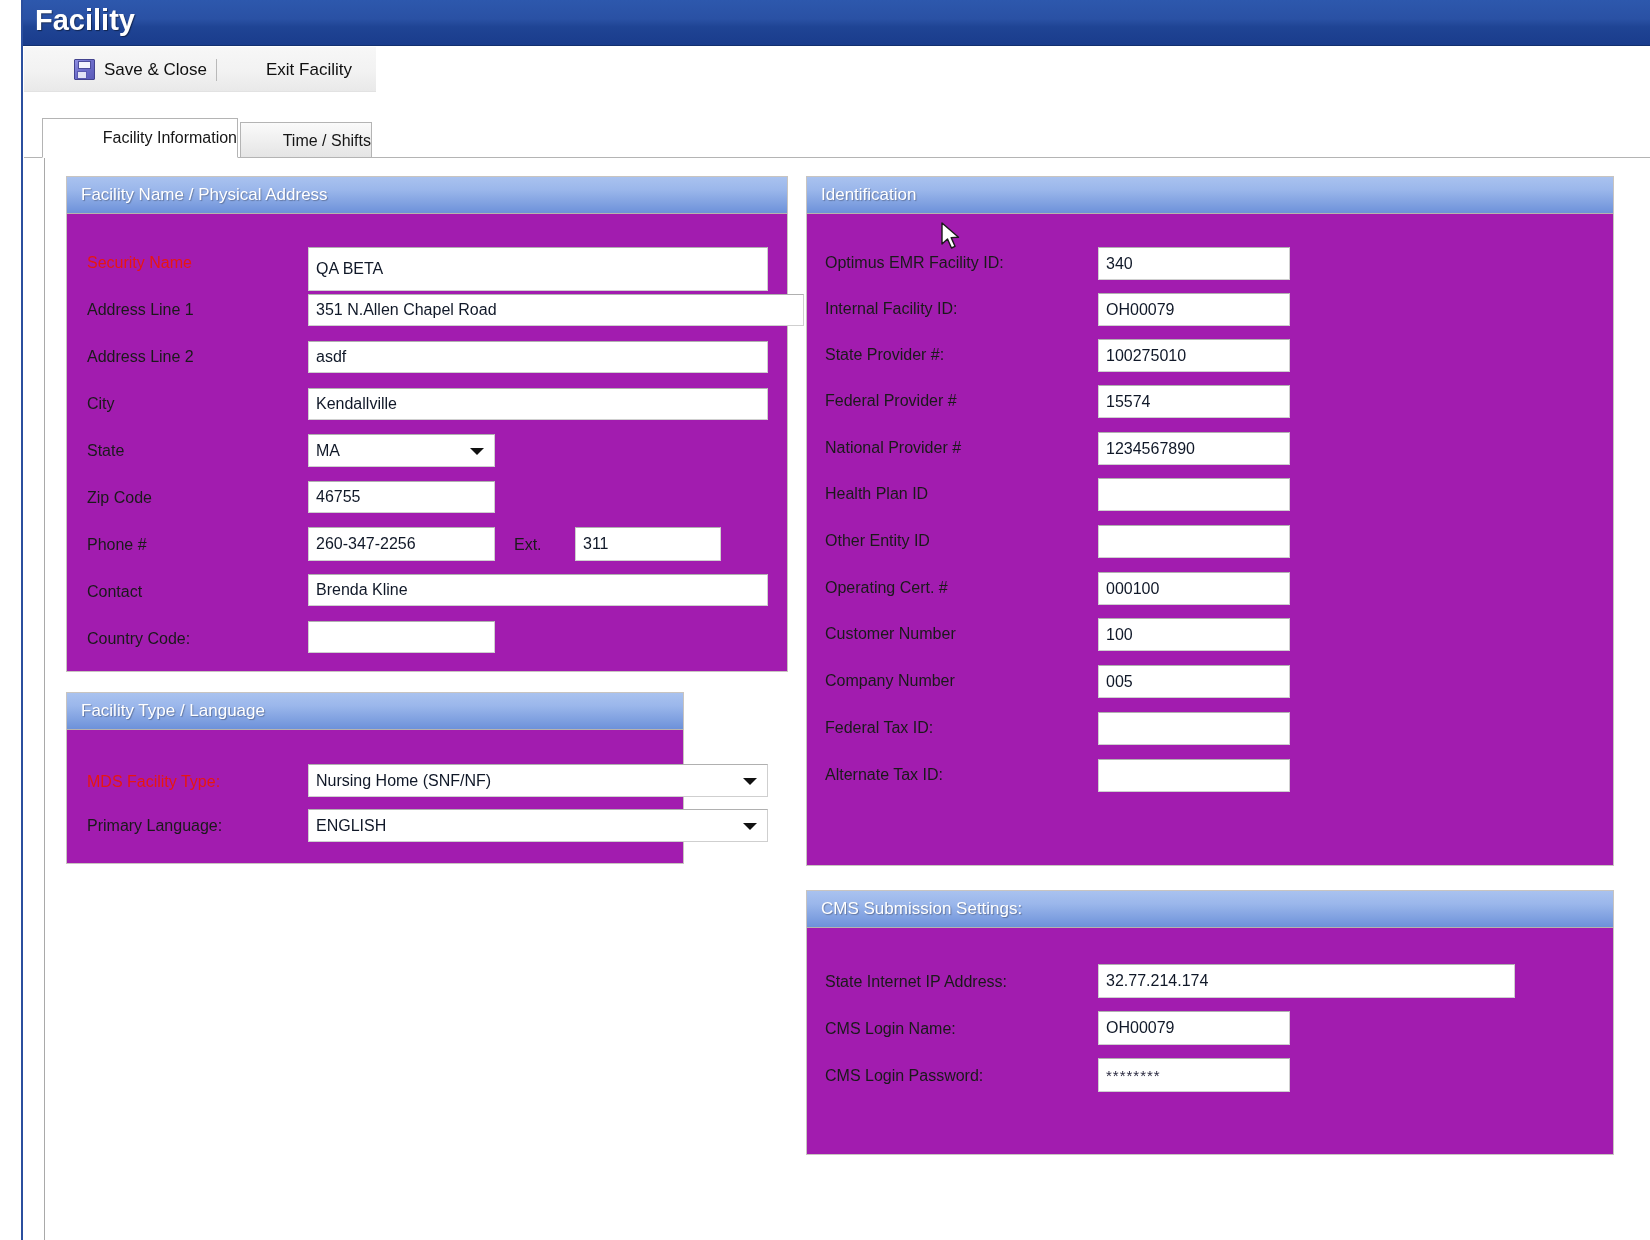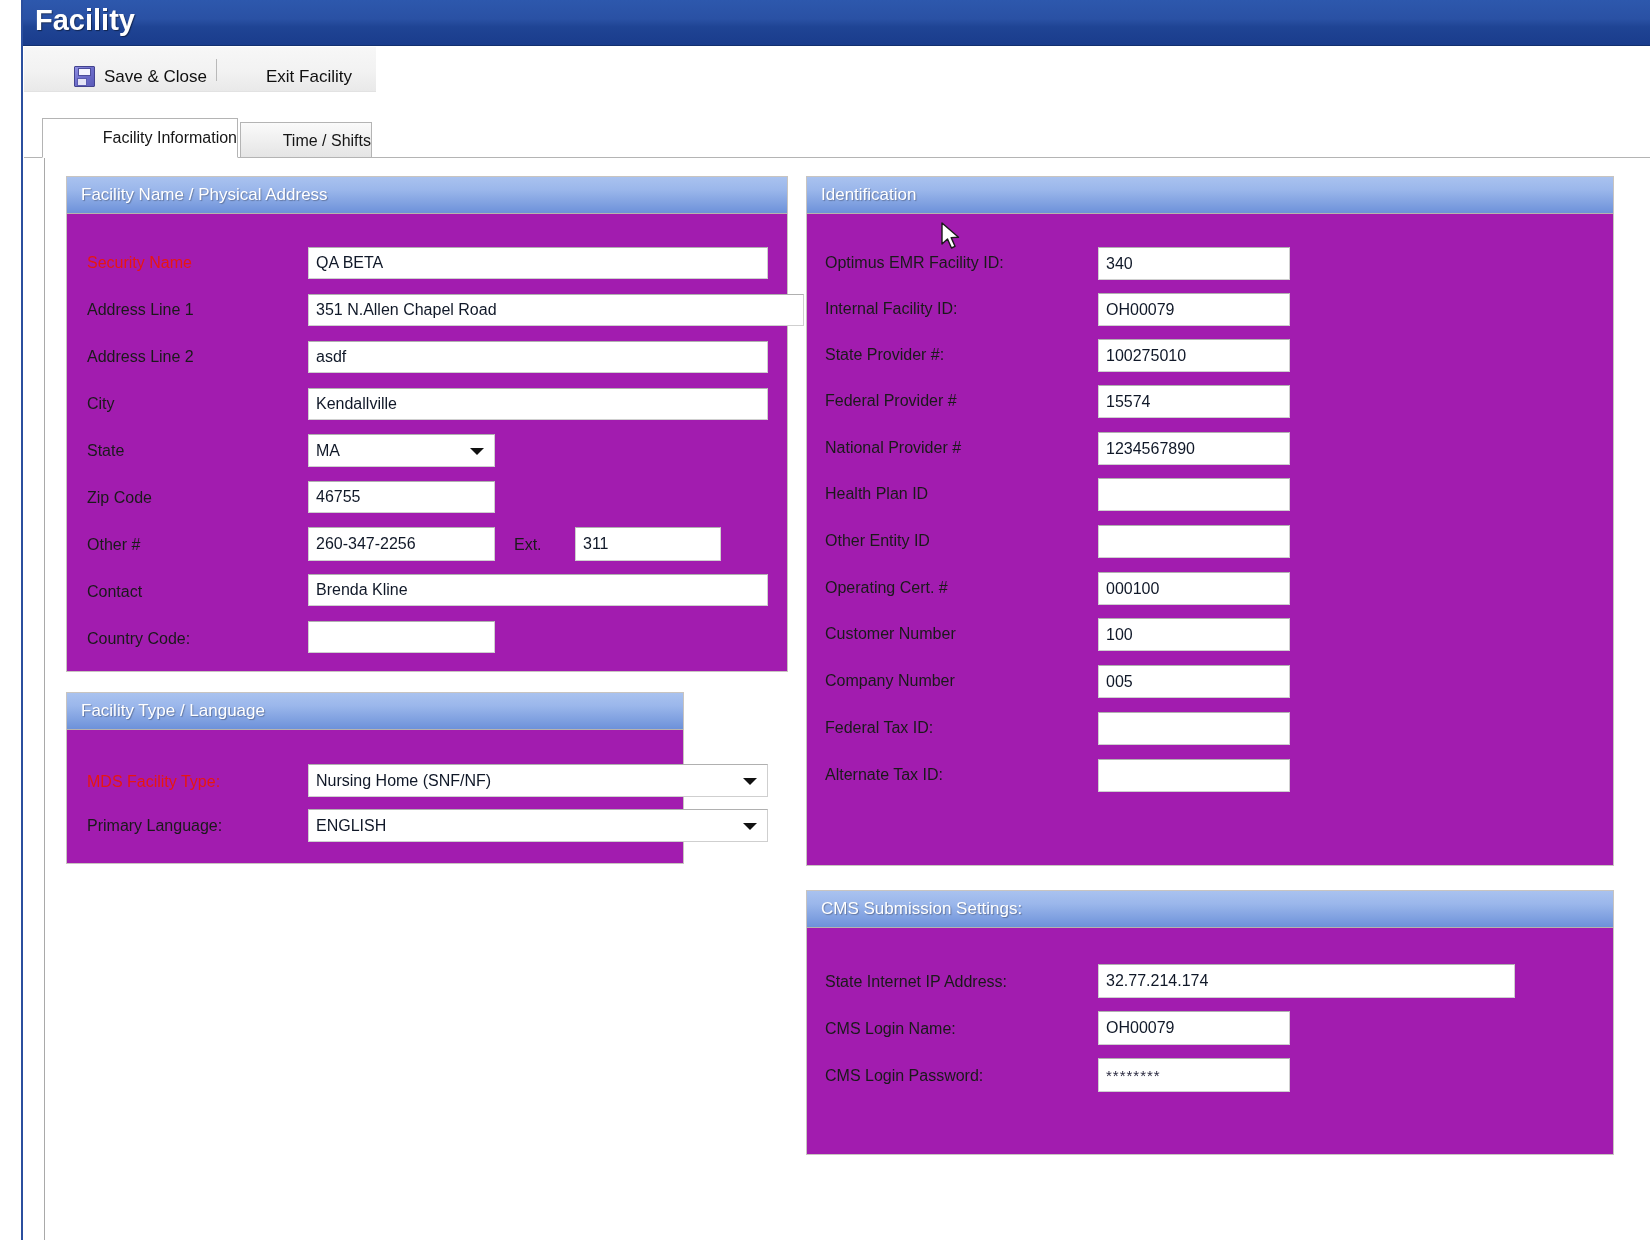--- a/index.html
+++ b/index.html
@@ -62,21 +62,21 @@
   .toolbar-strip {
     position: absolute;
     left: 0; top: 0;
     width: 352px; height: 45px;
     background: linear-gradient(to bottom, #f7f7f7 0%, #f2f2f2 55%, #e9e9e9 100%);
     border-bottom: 1px solid #e2e2e2;
     box-sizing: border-box;
   }
   .tb-btn {
     position: absolute;
-    top: 7px;
+    top: 0;
     height: 45px;
     display: flex;
     align-items: center;
     font-size: 17px;
     color: #101010;
     cursor: default;
     white-space: nowrap;
     padding-left: 36px;
   }
   .tb-save { left: 14px; }
@@ -313,41 +313,41 @@
   <div class="content"></div>
   <div class="content-left-edge"></div>
 
   <div class="group" style="left:66px; top:176px; width:722px; height:496px;">
     <div class="hdr">
       <span>Facility Name / Physical Address</span>
     </div>
   </div>
 
   <div class="field-label req" style="left:87px; top:255px;">Security Name</div>
-  <div class="inp" style="left:308px; top:247px; width:460px; height:32px;">QA BETA</div>
+  <div class="inp" style="left:308px; top:247px; width:460px; height:44px;">QA BETA</div>
 
   <div class="field-label" style="left:87px; top:302px;">Address Line 1</div>
   <div class="inp" style="left:308px; top:294px; width:496px; height:32px;">351 N.Allen Chapel Road</div>
 
   <div class="field-label" style="left:87px; top:349px;">Address Line 2</div>
   <div class="inp" style="left:308px; top:341px; width:460px; height:32px;">asdf</div>
 
   <div class="field-label" style="left:87px; top:396px;">City</div>
   <div class="inp" style="left:308px; top:388px; width:460px; height:32px;">Kendallville</div>
 
   <div class="field-label" style="left:87px; top:443px;">State</div>
   <div class="ddl" style="left:308px; top:434px; width:187px; height:33px;">
     <span>MA</span>
     <span class="arrow"></span>
   </div>
 
   <div class="field-label" style="left:87px; top:490px;">Zip Code</div>
   <div class="inp" style="left:308px; top:481px; width:187px; height:32px;">46755</div>
 
-  <div class="field-label" style="left:87px; top:537px;">Other #</div>
+  <div class="field-label" style="left:87px; top:537px;">Phone #</div>
   <div class="inp" style="left:308px; top:527px; width:187px; height:34px;">260-347-2256</div>
   <div class="field-label" style="left:514px; top:537px;">Ext.</div>
   <div class="inp" style="left:575px; top:527px; width:146px; height:34px;">311</div>
 
   <div class="field-label" style="left:87px; top:584px;">Contact</div>
   <div class="inp" style="left:308px; top:574px; width:460px; height:32px;">Brenda Kline</div>
 
   <div class="field-label" style="left:87px; top:631px;">Country Code:</div>
   <div class="inp" style="left:308px; top:621px; width:187px; height:32px;"></div>
 

